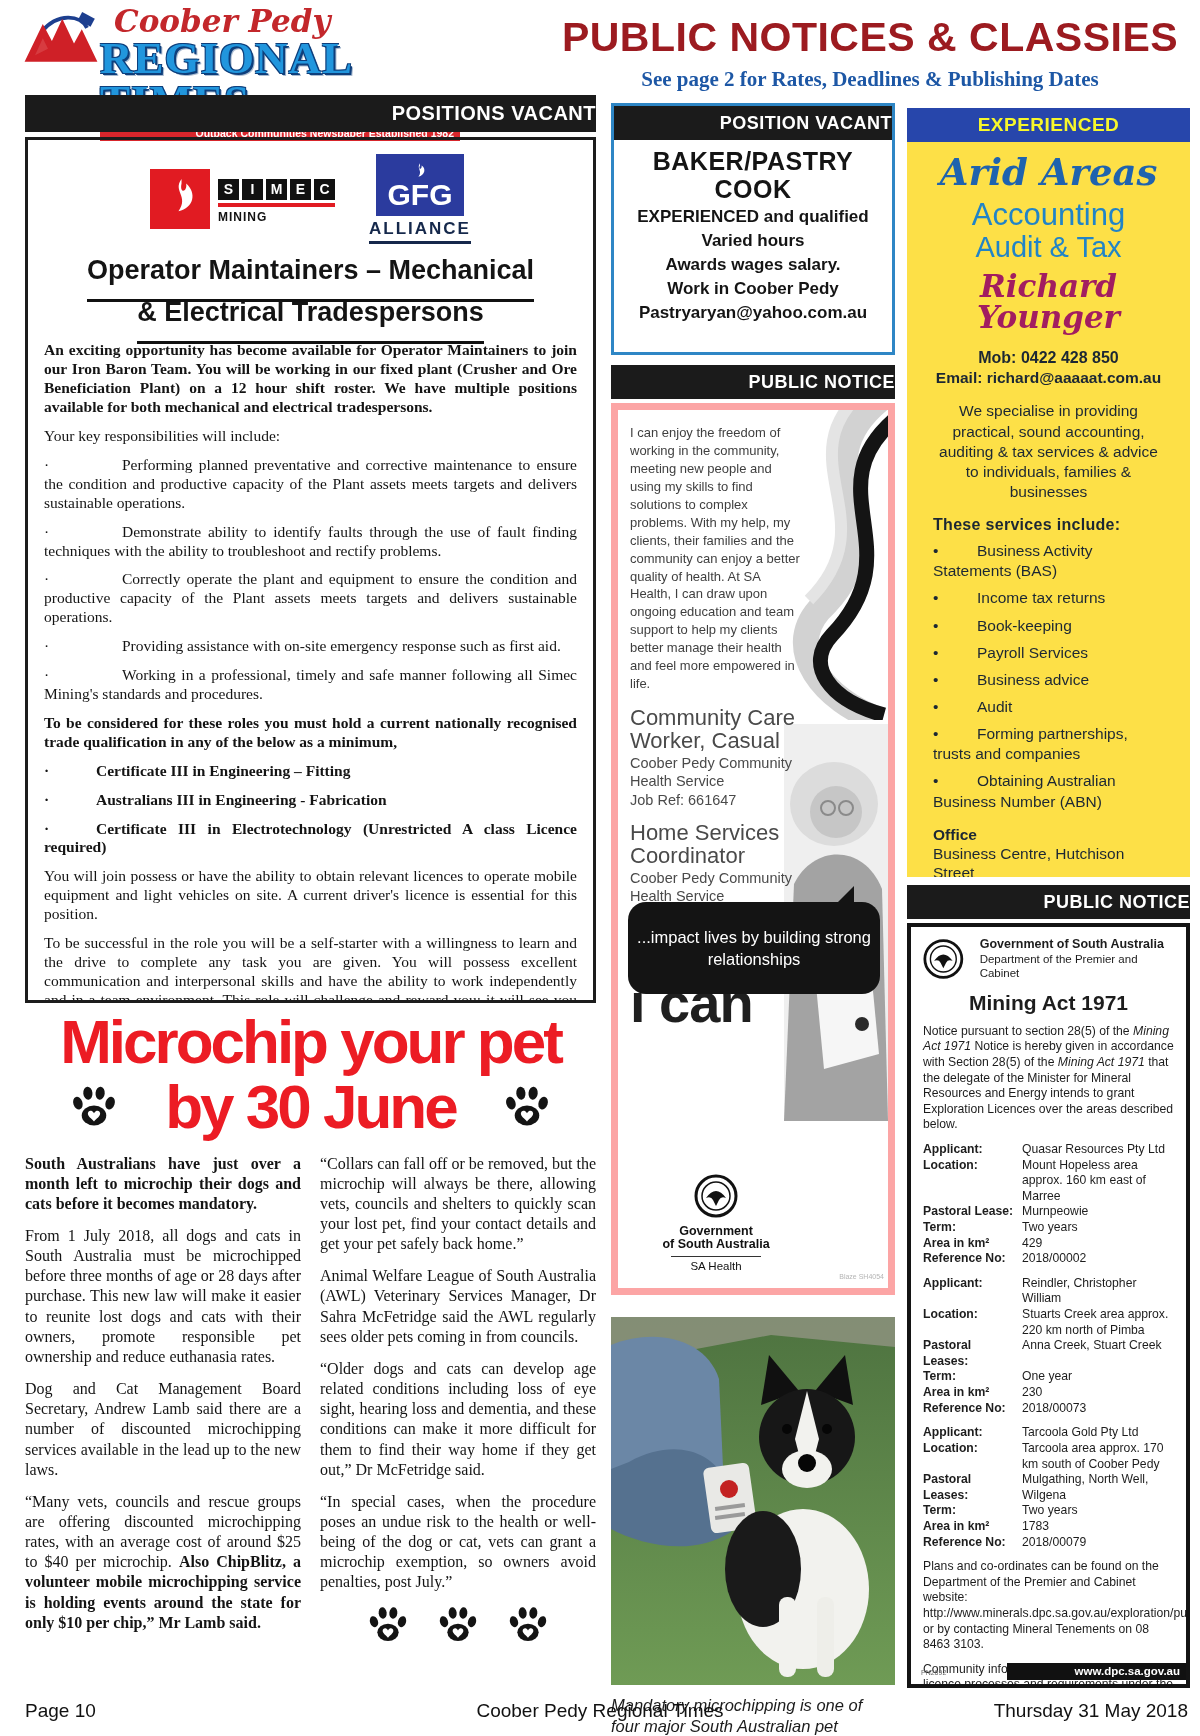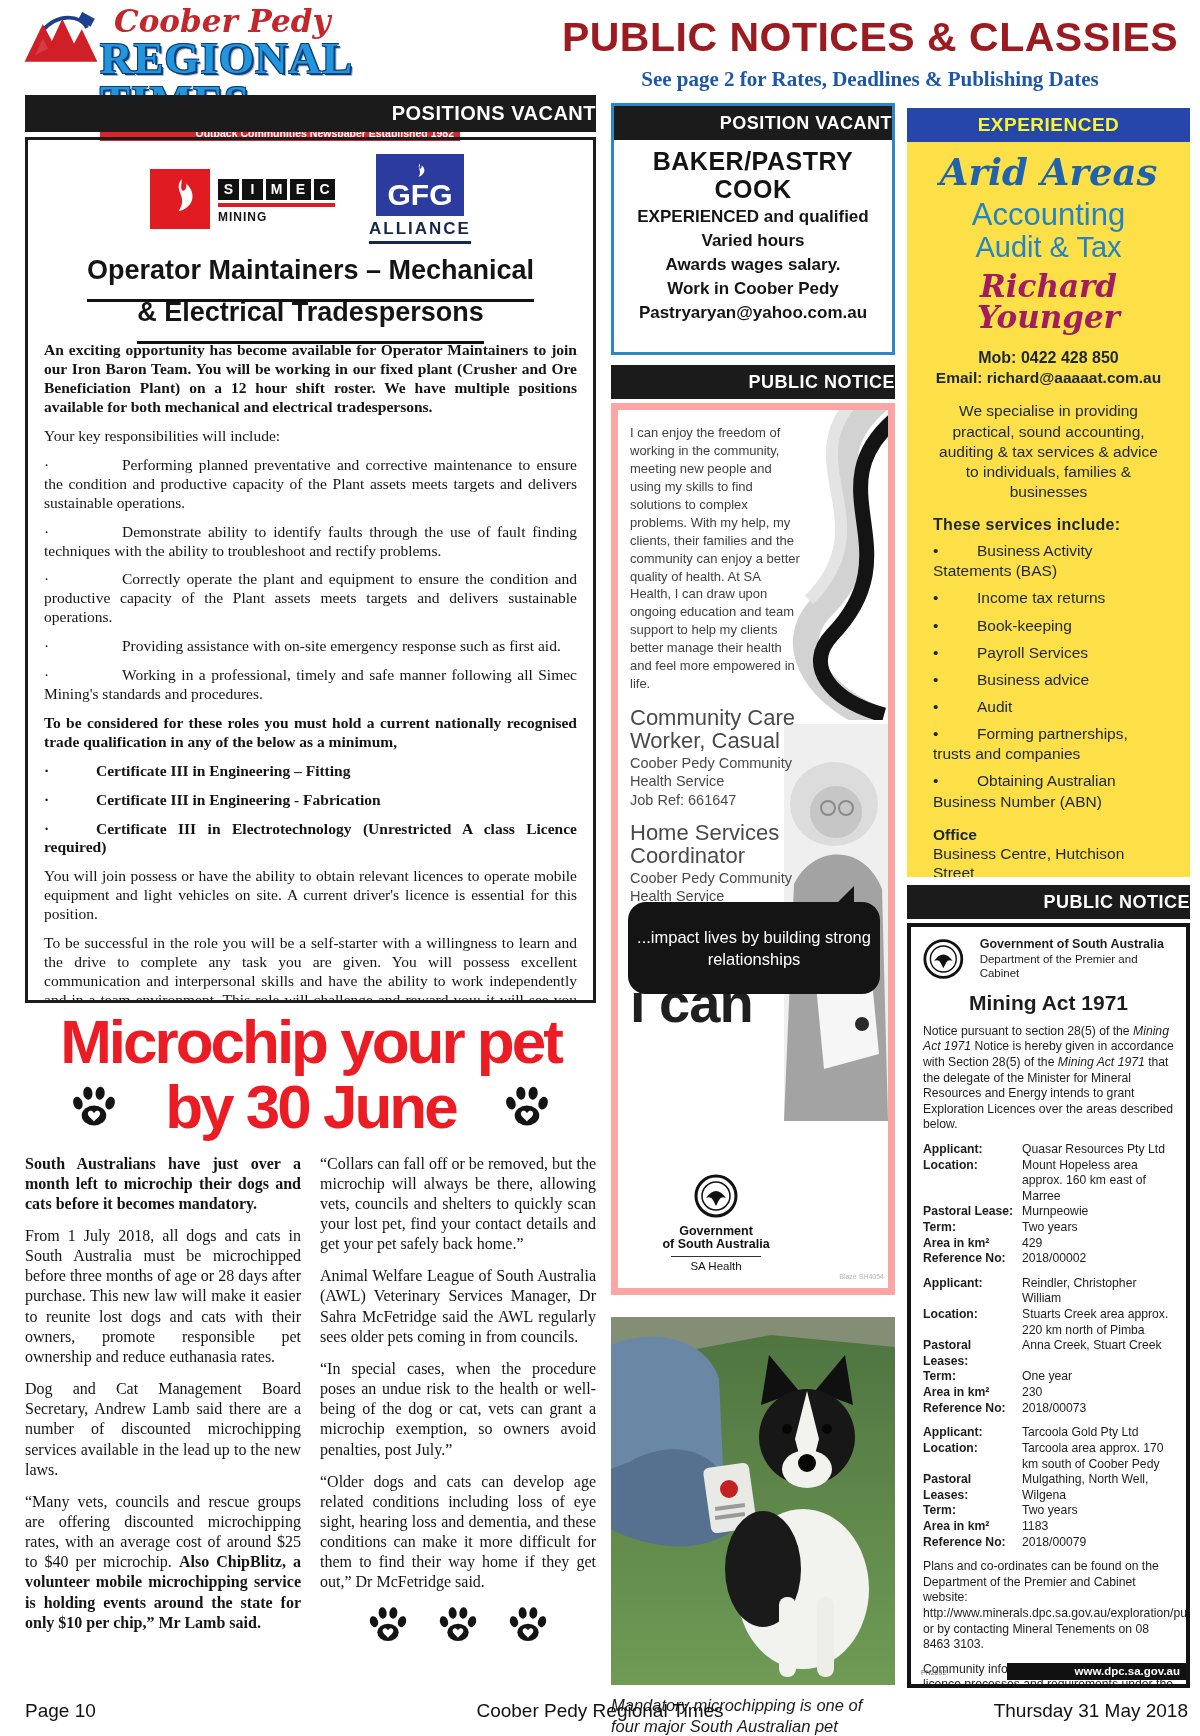--- a/index.html
+++ b/index.html
@@ -172,21 +172,21 @@
     </div>
     <p class="jp b">An exciting opportunity has become available for Operator Maintainers to join our Iron Baron Team.  You will be working in our fixed plant (Crusher and Ore Beneficiation Plant) on a 12 hour shift roster. We have multiple positions available for both mechanical and electrical tradespersons.</p>
     <p class="jp">Your key responsibilities will include:</p>
     <p class="jp"><span class="dot">·</span><span>Performing planned preventative and corrective maintenance to ensure the condition and productive capacity of the Plant assets meets targets and delivers sustainable operations.</span></p>
     <p class="jp"><span class="dot">·</span><span>Demonstrate ability to identify faults through the use of fault finding techniques with the ability to troubleshoot and rectify problems.</span></p>
     <p class="jp"><span class="dot">·</span><span>Correctly operate the plant and equipment to ensure the condition and productive capacity of the Plant assets meets targets and delivers sustainable operations.</span></p>
     <p class="jp"><span class="dot">·</span><span>Providing assistance with on-site emergency response such as first aid.</span></p>
     <p class="jp"><span class="dot">·</span><span>Working in a professional, timely and safe manner following all Simec Mining's standards and procedures.</span></p>
     <p class="jp b">To be considered for these roles you must hold a current nationally recognised trade qualification in any of the below as a minimum,</p>
     <p class="jp b"><span class="dot c">·</span><span>Certificate III in Engineering – Fitting</span></p>
-    <p class="jp b"><span class="dot c">·</span><span>Certificate III in Engineering - Fabrication</span></p>
+    <p class="jp b"><span class="dot c">·</span><span>Australians III in Engineering - Fabrication</span></p>
     <p class="jp b"><span class="dot c">·</span><span>Certificate III in Electrotechnology (Unrestricted A class Licence required)</span></p>
     <p class="jp">You will join possess or have the ability to obtain relevant licences to operate mobile equipment and light vehicles on site. A current driver's licence is essential for this position.</p>
     <p class="jp">To be successful in the role you will be a self-starter with a willingness to learn and the drive to complete any task you are given.  You will possess excellent communication and interpersonal skills and have the ability to work independently and in a team environment. This role will challenge and reward you; it will see you work in a strong team with a focus on safety performance and customer satisfaction.</p>
 
   </div>
 </div>
 
 <div class="abs microchip">
   <div class="mc-h">Microchip your pet</div>
   <div class="mc-h2row">
@@ -211,22 +211,22 @@
   <div class="mc-cols">
     <div class="mc-col">
       <p class="mc-lead">South Australians have just over a month left to microchip their dogs and cats before it becomes mandatory.</p>
       <p>From 1 July 2018, all dogs and cats in South Australia must be microchipped before three months of age or 28 days after purchase. This new law will make it easier to reunite lost dogs and cats with their owners, promote responsible pet ownership and reduce euthanasia rates.</p>
       <p>Dog and Cat Management Board Secretary, Andrew Lamb said there are a number of discounted microchipping services available in the lead up to the new laws.</p>
       <p><span>“Many vets, councils and rescue groups are offering discounted microchipping rates, with an average cost of around $25 to $40 per microchip. </span><b>Also ChipBlitz, a volunteer mobile microchipping service is holding events around the state for only $10 per chip,” Mr Lamb said.</b></p>
     </div>
     <div class="mc-col">
       <p>“Collars can fall off or be removed, but the microchip will always be there, allowing vets, councils and shelters to quickly scan your lost pet, find your contact details and get your pet safely back home.”</p>
       <p>Animal Welfare League of South Australia (AWL) Veterinary Services Manager, Dr Sahra McFetridge said the AWL regularly sees older pets coming in from councils.</p>
+      <p>“Older dogs and cats can develop age related conditions including loss of eye sight, hearing loss and dementia, and these conditions can make it more difficult for them to find their way home if they get out,” Dr McFetridge said.</p>
       <p>“In special cases, when the procedure poses an undue risk to the health or well-being of the dog or cat, vets can grant a microchip exemption, so owners avoid penalties, post July.”</p>
-      <p>“Older dogs and cats can develop age related conditions including loss of eye sight, hearing loss and dementia, and these conditions can make it more difficult for them to find their way home if they get out,” Dr McFetridge said.</p>
       <div class="paws3">
         <svg class="paw" viewBox="0 0 60 60">
             <ellipse cx="30" cy="41" rx="16" ry="13"></ellipse>
             <ellipse cx="9" cy="25" rx="6" ry="8.5" transform="rotate(-18 9 25)"></ellipse>
             <ellipse cx="22" cy="12" rx="6" ry="8.5" transform="rotate(-6 22 12)"></ellipse>
             <ellipse cx="38" cy="12" rx="6" ry="8.5" transform="rotate(6 38 12)"></ellipse>
             <ellipse cx="51" cy="25" rx="6" ry="8.5" transform="rotate(18 51 25)"></ellipse>
             <path class="pawheart" d="M30 49 C26.5 44.5 22 42.5 22 38.5 C22 35.4 25 34 27.3 35.3 C28.4 36 29.4 37 30 38.2 C30.6 37 31.6 36 32.7 35.3 C35 34 38 35.4 38 38.5 C38 42.5 33.5 44.5 30 49 Z"></path>
           </svg>
         <svg class="paw" viewBox="0 0 60 60">
@@ -411,21 +411,21 @@
     <div class="mg-grid">
       <b>Applicant:</b>
         <span>Tarcoola Gold Pty Ltd</span>
       <b>Location:</b>
         <span>Tarcoola area approx. 170 km south of Coober Pedy</span>
       <b>Pastoral Leases:</b>
         <span>Mulgathing, North Well, Wilgena</span>
       <b>Term:</b>
         <span>Two years</span>
       <b>Area in km²</b>
-        <span>1183</span>
+        <span>1783</span>
       <b>Reference No:</b>
         <span>2018/00079</span>
     </div>
     <p class="mg-p">Plans and co-ordinates can be found on the Department of the Premier and Cabinet website: http://www.minerals.dpc.sa.gov.au/exploration/public_notices or by contacting Mineral Tenements on 08 8463 3103.</p>
     <p class="mg-p">Community information on mineral exploration licence processes and requirements under the Mining Act 1971 is available from: http://www.minerals.dpc.sa.gov.au/land_access/community_information or hard copy on request to Mineral Tenements.</p>
 
     <div class="mg-code">PN2692</div>
     <div class="mg-urlbar">www.dpc.sa.gov.au</div>
   </div>
 </div>

